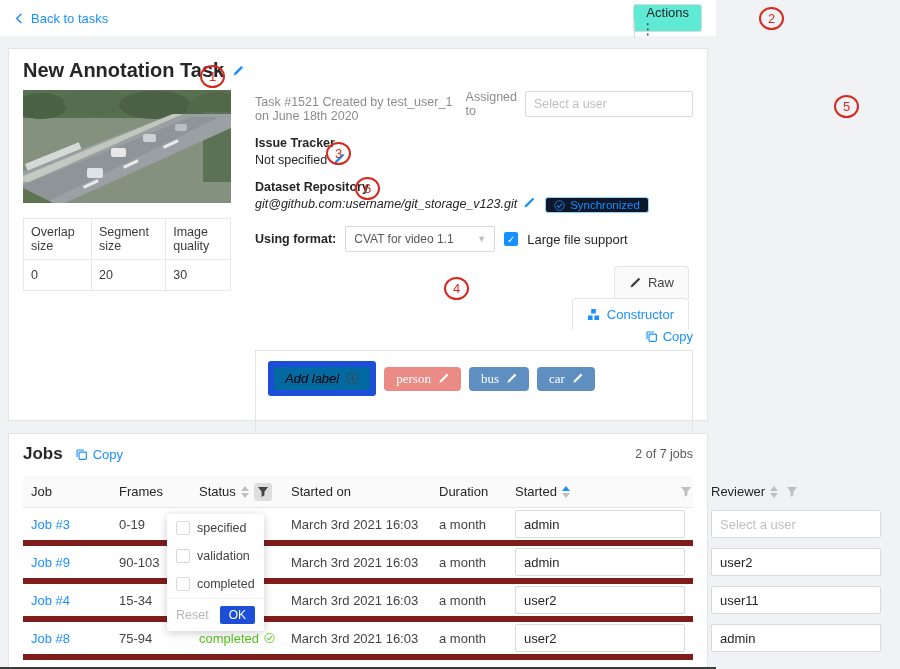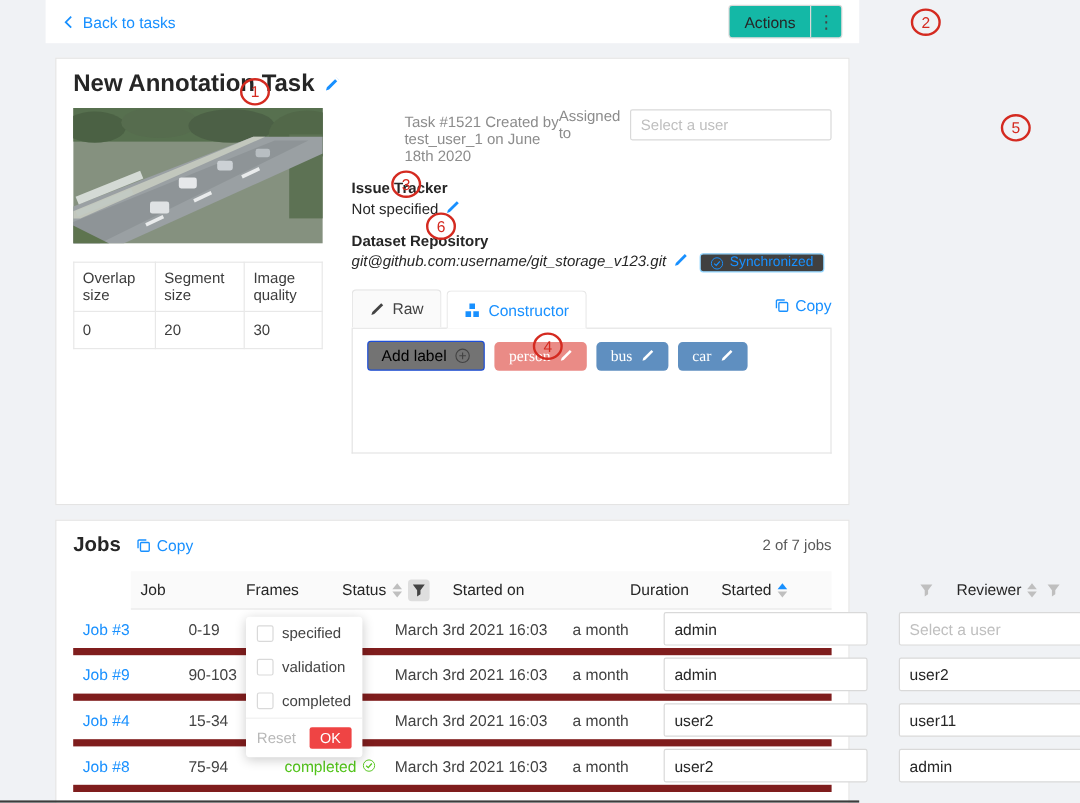--- a/index.html
+++ b/index.html
@@ -2,28 +2,28 @@
 <html><head>
 <meta charset="utf-8">
 <style>
   * { margin:0; padding:0; box-sizing:border-box; }
   html,body { width:900px; height:669px; }
   body {
     font-family:"Liberation Sans", sans-serif;
     font-size:13px; color:#262626;
     background:#f0f2f5; overflow:hidden; position:relative;
   }
-  .page { position:relative; width:716px; height:669px;padding-left:38px; }
+  .page { position:relative; width:716px; height:669px; }
 
   
   .topbar { height:36px; background:#fff; display:flex; align-items:center;
             justify-content:space-between; padding:0 14px; }
   .back-link { color:#1890ff; display:flex; align-items:center; gap:6px; cursor:pointer; font-size:13px; }
-  .actions-btn { display:flex; align-items:stretch; height:28px; background:#14b8a6;
-                 border:1px solid #d9d9d9; border-radius:3px; cursor:pointer; }
+  .actions-btn { display:flex; align-items:stretch; height:28px; background:#5eead4;
+                 border:1px solid #d9d9d9; border-radius:3px; cursor:pointer;flex-direction:column; }
   .actions-label { padding:0 12px; display:flex; align-items:center; font-size:13px; }
   .actions-more { width:26px; border-left:1px solid #d9d9d9; display:flex; align-items:center; justify-content:center; color:#434343; font-size:15px; }
 
   
   .card { background:#fff; border:1px solid #e4e4e4; margin:0 8px; }
   .task-card { margin-top:12px; height:373px; padding:10px 14px; position:relative; }
   .jobs-card { margin-top:12px; height:280px; padding:10px 14px; position:relative; }
 
   .title-row { display:flex; align-items:center; gap:8px; }
   .task-title { font-size:20px; font-weight:bold; color:#262626; }
@@ -34,69 +34,69 @@
   
   .left-col { width:208px; flex:none; }
   .preview { width:208px; height:113px; display:block; }
   .params-table { width:100%; border-collapse:collapse; margin-top:15px; }
   .params-table th, .params-table td { border:1px solid #e8e8e8; padding:6px 7px; text-align:left;
     font-size:12.5px; font-weight:normal; color:#3c3c3c; vertical-align:top; }
   .params-table td { padding:8px 7px; }
 
   
   .right-col { flex:1; min-width:0; }
-  .top-row { display:flex; justify-content:space-between; align-items:flex-start;margin-left:44px; }
+  .top-row { display:flex; justify-content:space-between; align-items:flex-start; }
   .task-meta { color:#8c8c8c; font-size:12.5px; padding-top:5px; }
   .assigned { display:flex; align-items:center; gap:8px; }
   .assigned-label { color:#8c8c8c; font-size:12.5px; }
   .user-select { width:168px; height:26px; border:1px solid #d9d9d9; border-radius:2px;
                  padding:0 8px; font-size:12.5px; font-family:inherit; color:#262626; }
   .user-select::placeholder { color:#bfbfbf; }
 
   .section-label { font-weight:bold; font-size:12.5px; margin-top:13px; color:#262626; }
   .section-value { margin-top:3px; display:flex; align-items:flex-start; gap:6px; font-size:12.5px; }
   .repo-url { font-style:italic; font-size:12.5px; }
 
-  .badge-sync { display:inline-flex; align-items:center; gap:5px; background:#404040;
+  .badge-sync { display:inline-flex; align-items:center; gap:5px; background:#0f172a;
     border:1px solid #91d5ff; color:#1890ff; border-radius:3px; padding:1px 8px; font-size:11.5px; margin-left:4px; }
 
   .format-row { display:flex; align-items:center; gap:9px; margin-top:13px; }
   .format-label { font-weight:bold; font-size:12.5px; }
   .select-box { width:150px; height:26px; border:1px solid #d9d9d9; border-radius:2px;
     display:flex; align-items:center; justify-content:space-between; padding:0 8px;
     font-size:12px; color:#595959; cursor:pointer; background:#fff; }
   .select-caret { color:#bfbfbf; font-size:9px; }
   .checkbox { width:14px; height:14px; border-radius:2px; background:#1890ff; display:inline-flex;
     align-items:center; justify-content:center; color:#fff; font-size:10px; cursor:pointer; flex:none; }
   .checkbox-empty { width:14px; height:14px; border:1px solid #d9d9d9; border-radius:2px; background:#fff; flex:none; cursor:pointer; }
 
   
   .tabs { margin-top:14px; }
-  .tabbar { display:flex; align-items:flex-end; border-bottom:1px solid #e4e4e4; }
+  .tabbar { display:flex; align-items:flex-end; border-bottom:1px solid #e4e4e4;flex-direction:column; }
   .tab { height:32px; padding:0 14px; display:flex; align-items:center; gap:7px;
     border:1px solid #e4e4e4; border-bottom:none; border-radius:4px 4px 0 0;
     background:#fafafa; margin-right:4px; font-size:13px; color:#434343; cursor:pointer; }
   .tab.active { background:#fff; color:#1890ff; margin-bottom:-1px; border-bottom:1px solid #fff; }
   .copy-link { margin-left:auto; display:flex; align-items:center; gap:5px; color:#1890ff;
     font-size:13px; cursor:pointer; align-self:center; padding-bottom:6px; }
   .tab-content { border:1px solid #e4e4e4; border-top:none; height:104px; padding:10px 12px; }
   .labels-row { display:flex; align-items:center; gap:8px; }
-  .add-label-btn { display:flex; align-items:center; gap:7px; border:1px solid #1d4ed8;
-    border-radius:3px; background:#737373; padding:4px 11px; font-size:13px; cursor:pointer; }
+  .add-label-btn { display:flex; align-items:center; gap:7px; border:6px solid #1d4ed8;
+    border-radius:3px; background:#0369a1; padding:4px 11px; font-size:13px; cursor:pointer;font-style:italic; }
   .label-tag { display:flex; align-items:center; gap:7px; color:#fff; border-radius:4px;
     padding:4px 12px; font-size:13px; cursor:pointer;font-family:Liberation Serif, serif; }
 
   
   .jobs-head { display:flex; align-items:center; gap:12px; }
   .jobs-title { font-size:17px; font-weight:bold; }
   .jobs-count { margin-left:auto; color:#595959; font-size:12.5px; }
 
   .jt { margin-top:12px; }
   .jt-header, .jt-row { display:grid; grid-template-columns:88px 80px 92px 148px 76px 196px 1fr; align-items:center; }
-  .jt-header { background:#fafafa; border-bottom:1px solid #e8e8e8; height:32px;margin-left:48px; }
+  .jt-header { background:#fafafa; border-bottom:1px solid #e8e8e8; height:32px; }
   .jt-hcell { padding:0 8px; font-size:13px; color:#262626; display:flex; align-items:center; gap:5px; }
   .jt-hcell.spread { justify-content:space-between; }
   .hc-left { display:flex; align-items:center; gap:5px; }
   .jt-row { height:38px; border-bottom:6px solid #7f1d1d; }
   .jt-cell { padding:0 8px; font-size:13px; color:#434343; display:flex; align-items:center; gap:5px; }
   .job-link { color:#1890ff; text-decoration:none; cursor:pointer; }
   .cell-input { width:170px; height:28px; border:1px solid #d9d9d9; border-radius:2px;
     padding:0 8px; font-size:13px; font-family:inherit; color:#262626; }
   .cell-input::placeholder { color:#bfbfbf; }
   .status-completed { color:#52c41a; }
@@ -107,21 +107,21 @@
   .car-up.active { border-bottom-color:#1890ff; }
   .funnel-wrap { display:inline-flex; padding:3px; border-radius:3px; cursor:pointer; }
   .funnel-wrap.open { background:#dedede; }
 
   
   .filter-menu { position:absolute; left:158px; top:80px; width:97px; background:#fff;
     border-radius:3px; box-shadow:0 2px 10px rgba(0,0,0,0.2); z-index:40; }
   .fm-item { display:flex; align-items:center; gap:7px; padding:7px 9px; font-size:12.5px; color:#434343; cursor:pointer; }
   .fm-footer { border-top:1px solid #f0f0f0; display:flex; align-items:center; justify-content:space-between; padding:7px 9px; }
   .fm-reset { color:#b8b8b8; font-size:12.5px; cursor:pointer; }
-  .fm-ok { background:#ef4444; color:#fff; font-size:12px; padding:2px 9px; border-radius:2px; border:none; cursor:pointer; }
+  .fm-ok { background:#1d4ed8; color:#fff; font-size:12px; padding:2px 9px; border-radius:2px; border:none; cursor:pointer; }
 
   
   .ann { position:absolute; width:25px; height:23px; border:2px solid #d42a20; border-radius:50%;
     color:#d42a20; display:flex; align-items:center; justify-content:center;
     font-size:13px; z-index:60; pointer-events:none; }
 
   .bottom-edge { position:absolute; left:0; right:0; bottom:0; height:2px; background:#3c3c3c; }
 </style>
 </head>
 <body>
@@ -221,20 +221,29 @@
           </span>
           <span class="badge-sync">
             <svg width="11" height="11" viewBox="0 0 14 14">
                 <circle cx="7" cy="7" r="6" fill="none" stroke="#1890ff"></circle>
                 <path d="M4 7.2 6.2 9.2 10 4.8" fill="none" stroke="#1890ff" stroke-width="1.3"></path>
               </svg>
             <span>Synchronized</span>
           </span>
         </div>
 
+        <div class="format-row">
+          <span class="format-label">Using format:</span>
+          <div class="select-box">
+            <span>CVAT for video 1.1</span>
+            <span class="select-caret">▼</span>
+          </div>
+          <span class="checkbox">✓</span>
+          <span>Large file support</span>
+        </div>
 
         <div class="tabs">
           <div class="tabbar">
             <div class="tab">
               <svg width="12" height="12" viewBox="0 0 16 16">
                   <path fill="#434343" d="M12.9.9 15.1 3.1 5.2 13 2 14l1-3.2L12.9.9z"></path>
                 </svg>
               <span>Raw</span>
             </div>
             <div class="tab active">

